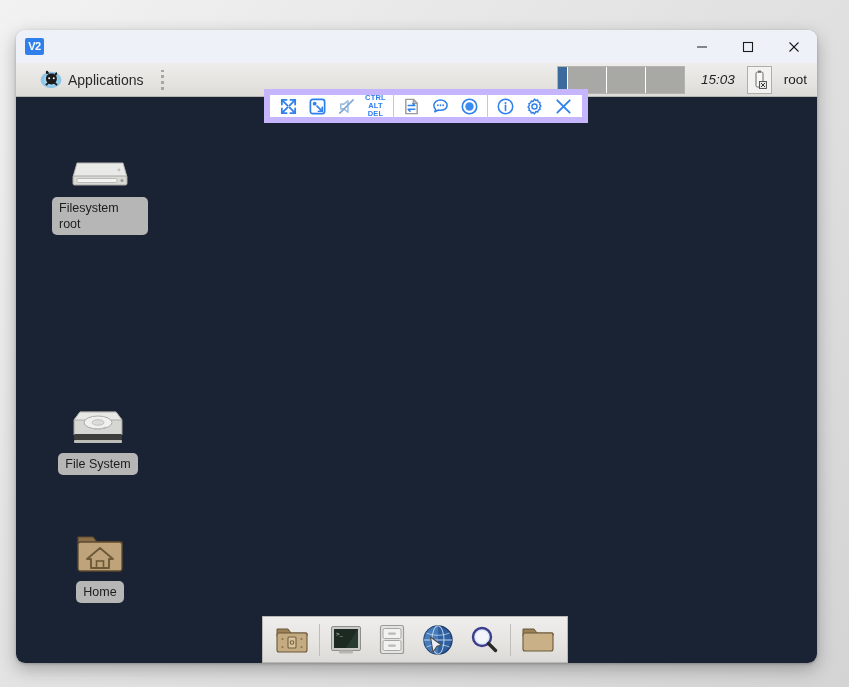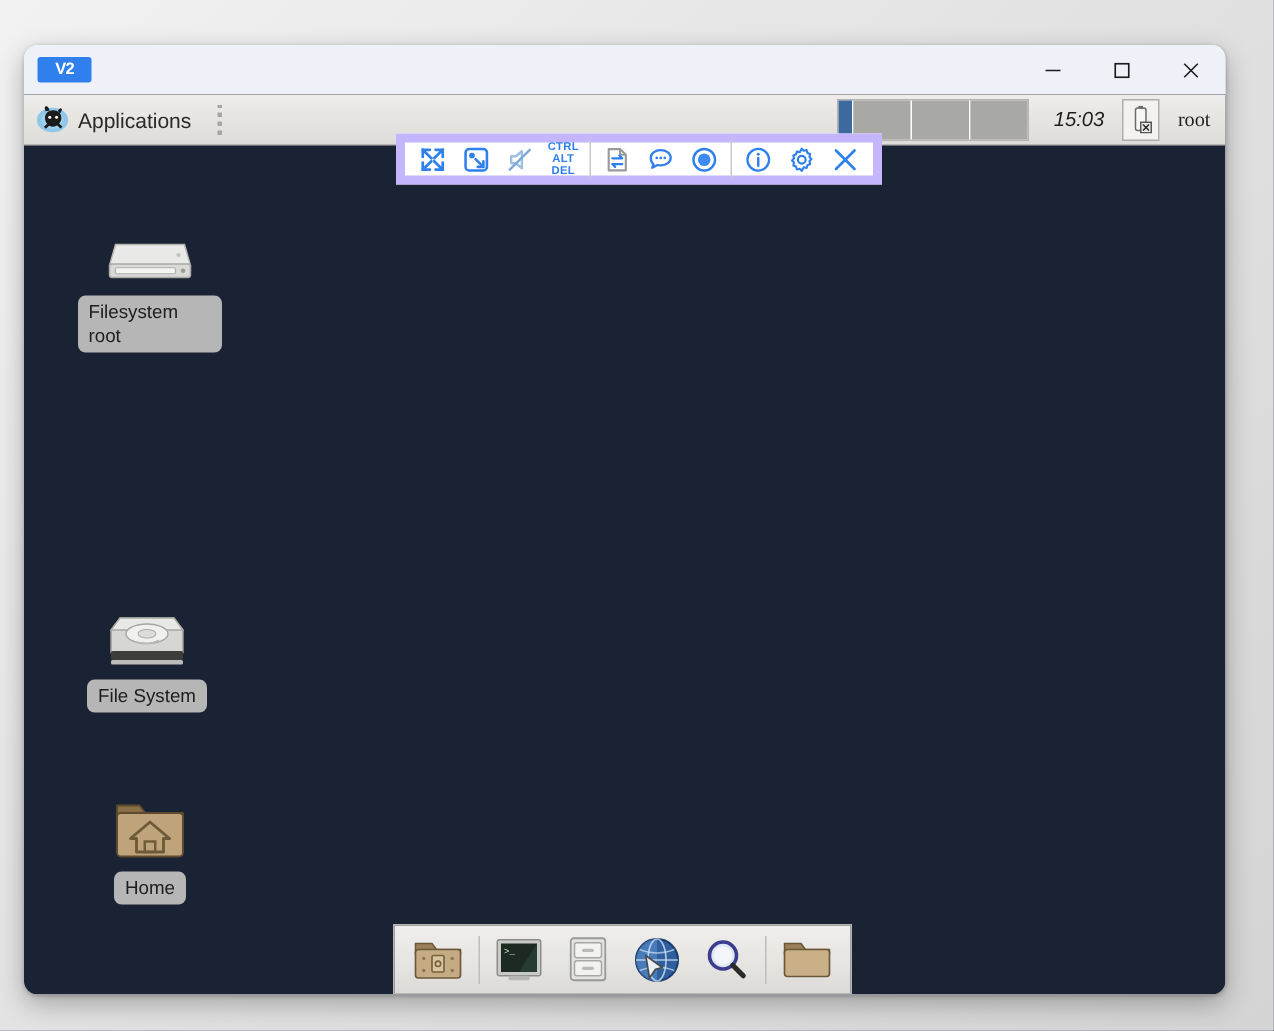--- a/index.html
+++ b/index.html
@@ -33,21 +33,21 @@
   #titlebar {
     height: 33px;
     min-height: 33px;
     background: #eef1f7;
     display: flex;
     align-items: center;
     padding-left: 9px;
     position: relative;
   }
   #vnc-logo {
-    width: 36px;
+    width: 19px;
     height: 17px;
     background: #2f80ed;
     border-radius: 2px;
     color: #fff;
     font-size: 11px;
     font-weight: bold;
     line-height: 17px;
     text-align: center;
     letter-spacing: -0.5px;
     flex: 0 0 auto;
@@ -86,20 +86,21 @@
   #xfce-panel {
     position: absolute;
     left: 0; top: 0;
     width: 100%;
     height: 34px;
     background: linear-gradient(to bottom,#eeedeb 0%,#e6e4e1 55%,#dedcd8 100%);
     border-bottom: 1px solid #b9b7b3;
     display: flex;
     align-items: center;
     box-sizing: border-box;
+    padding-left: 16px;
   }
   #apps-button {
     display: flex;
     align-items: center;
     height: 100%;
     padding: 0 6px 0 8px;
     gap: 6px;
   }
   .mouse-logo { width: 22px; height: 20px; display:block; }
   #apps-label {
@@ -146,21 +147,20 @@
   #battery-icon {
     width: 23px; height: 26px;
     border: 1px solid #b0aeaa;
     background: #f3f2f0;
     display: flex; align-items: center; justify-content: center;
   }
   #user-name {
     font-size: 13.5px;
     color: #1f1f1f;
     padding: 0 10px 0 12px;
-    font-family: Liberation Serif, serif;
   }
 
   
   #vnc-toolbar {
     position: absolute;
     left: 248px;
     top: 26px;
     height: 34px;
     background: #ffffff;
     border: 6px solid #c4b5fd;

